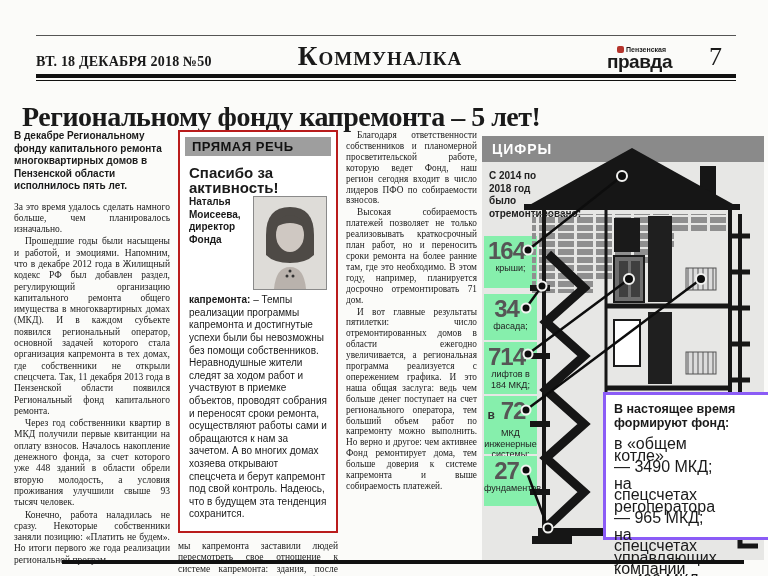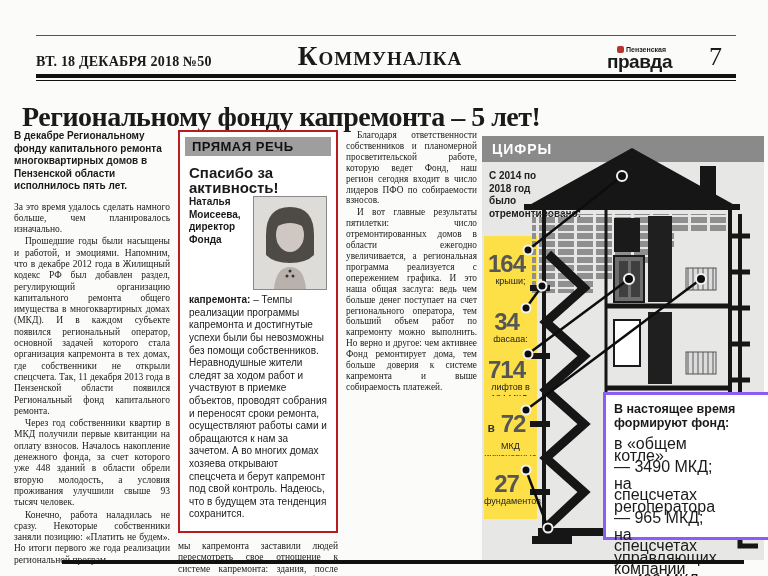--- a/index.html
+++ b/index.html
@@ -39,22 +39,22 @@
   .pr-title{font-weight:bold;font-size:15px;line-height:15px;margin:0 0 9px 0;}
   .pr-photo{float:right;width:72px;height:92px;border:1px solid #8a8a8a;background:#e9e7e4;
         margin:0 0 4px 6px;}
   .pr-speaker{font-weight:bold;}
   
   .panel{position:absolute;left:482px;top:136px;width:282px;height:424px;background:#e7e7e5;}
   .panel-band{height:26px;background:#8a8a8a;color:#fff;font-family:"Liberation Sans",sans-serif;
         font-weight:bold;font-size:14px;letter-spacing:1px;line-height:26px;padding-left:10px;}
   .panel-intro{position:absolute;left:7px;top:34px;width:66px;font-family:"Liberation Sans",sans-serif;
         font-weight:bold;font-size:10px;line-height:12.5px;color:#222;}
-  .stat{position:absolute;left:2px;width:53px;background:#fde047;text-align:center;
-        font-family:"Liberation Sans",sans-serif;color:#222;padding-top:15px;}
+  .stat{position:absolute;left:2px;width:53px;background:#86efac;text-align:center;
+        font-family:"Liberation Sans",sans-serif;color:#222;padding-top:2px;}
   .stat .num{font-weight:bold;font-size:24px;line-height:25px;color:#565656;letter-spacing:-1px;padding-right:8px;}
   .stat .num .pre{font-size:12px;color:#333;letter-spacing:0;}
   .stat .lab{font-size:9px;line-height:10.5px;}
   .house-svg{position:absolute;left:0;top:0;width:282px;height:424px;}
   .fund-box{position:absolute;left:121px;top:256px;width:184px;height:148px;background:#fff;
         border:3px solid #8b5cf6;padding:7px 8px;box-sizing:border-box;
         font-family:"Liberation Sans",sans-serif;}
   .fund-title{font-weight:bold;font-size:12.5px;line-height:14px;margin-bottom:8px;}
   .fund-item{display:flex;justify-content:space-between;align-items:flex-end;flex-wrap:wrap;
         font-size:16px;line-height:11.5px;margin-bottom:5px;}
@@ -112,20 +112,21 @@
         </div>
         <p class="noindent"><span class="pr-speaker">Наталья Моисеева, директор Фонда капремонта:</span> <span>– Темпы реализации программы капремонта и достигнутые успехи были бы невозможны без помощи собственников. Неравнодушные жители следят за ходом работ и участвуют в приемке объектов, проводят собрания и переносят сроки ремонта, осуществляют работы сами и обращаются к нам за зачетом. А во многих домах хозяева открывают спецсчета и берут капремонт под свой контроль. Надеюсь, что в будущем эта тенденция сохранится.</span></p>
       </div>
     </div>
     <p class="noindent">мы капремонта заставили людей пересмотреть свое отношение к системе капремонта: здания, после того как над ними поработали профессионалы, преображались.</p>
 
   </div>
 
   <div class="col col3">
     <p>Благодаря ответственности собственников и планомерной просветительской работе, которую ведет Фонд, наш регион сегодня входит в число лидеров ПФО по собираемости взносов.</p>
+    <p>Высокая собираемость платежей позволяет не только реализовывать краткосрочный план работ, но и переносить сроки ремонта на более ранние там, где это необходимо. В этом году, например, планируется досрочно отремонтировать 71 дом.</p>
     <p>И вот главные результаты пятилетки: число отремонтированных домов в области ежегодно увеличивается, а региональная программа реализуется с опережением графика. И это наша общая заслуга: ведь чем больше денег поступает на счет регионального оператора, тем больший объем работ по капремонту можно выполнить. Но верно и другое: чем активнее Фонд ремонтирует дома, тем больше доверия к системе капремонта и выше собираемость платежей.</p>
 
   </div>
 
   <div class="panel">
     <div class="panel-band">ЦИФРЫ</div>
     <div class="panel-intro">С 2014 по 2018 год было отремонтировано:</div>
 
     <div class="stat" style="top:100px;height:50px;">
       <div class="num">164</div>

